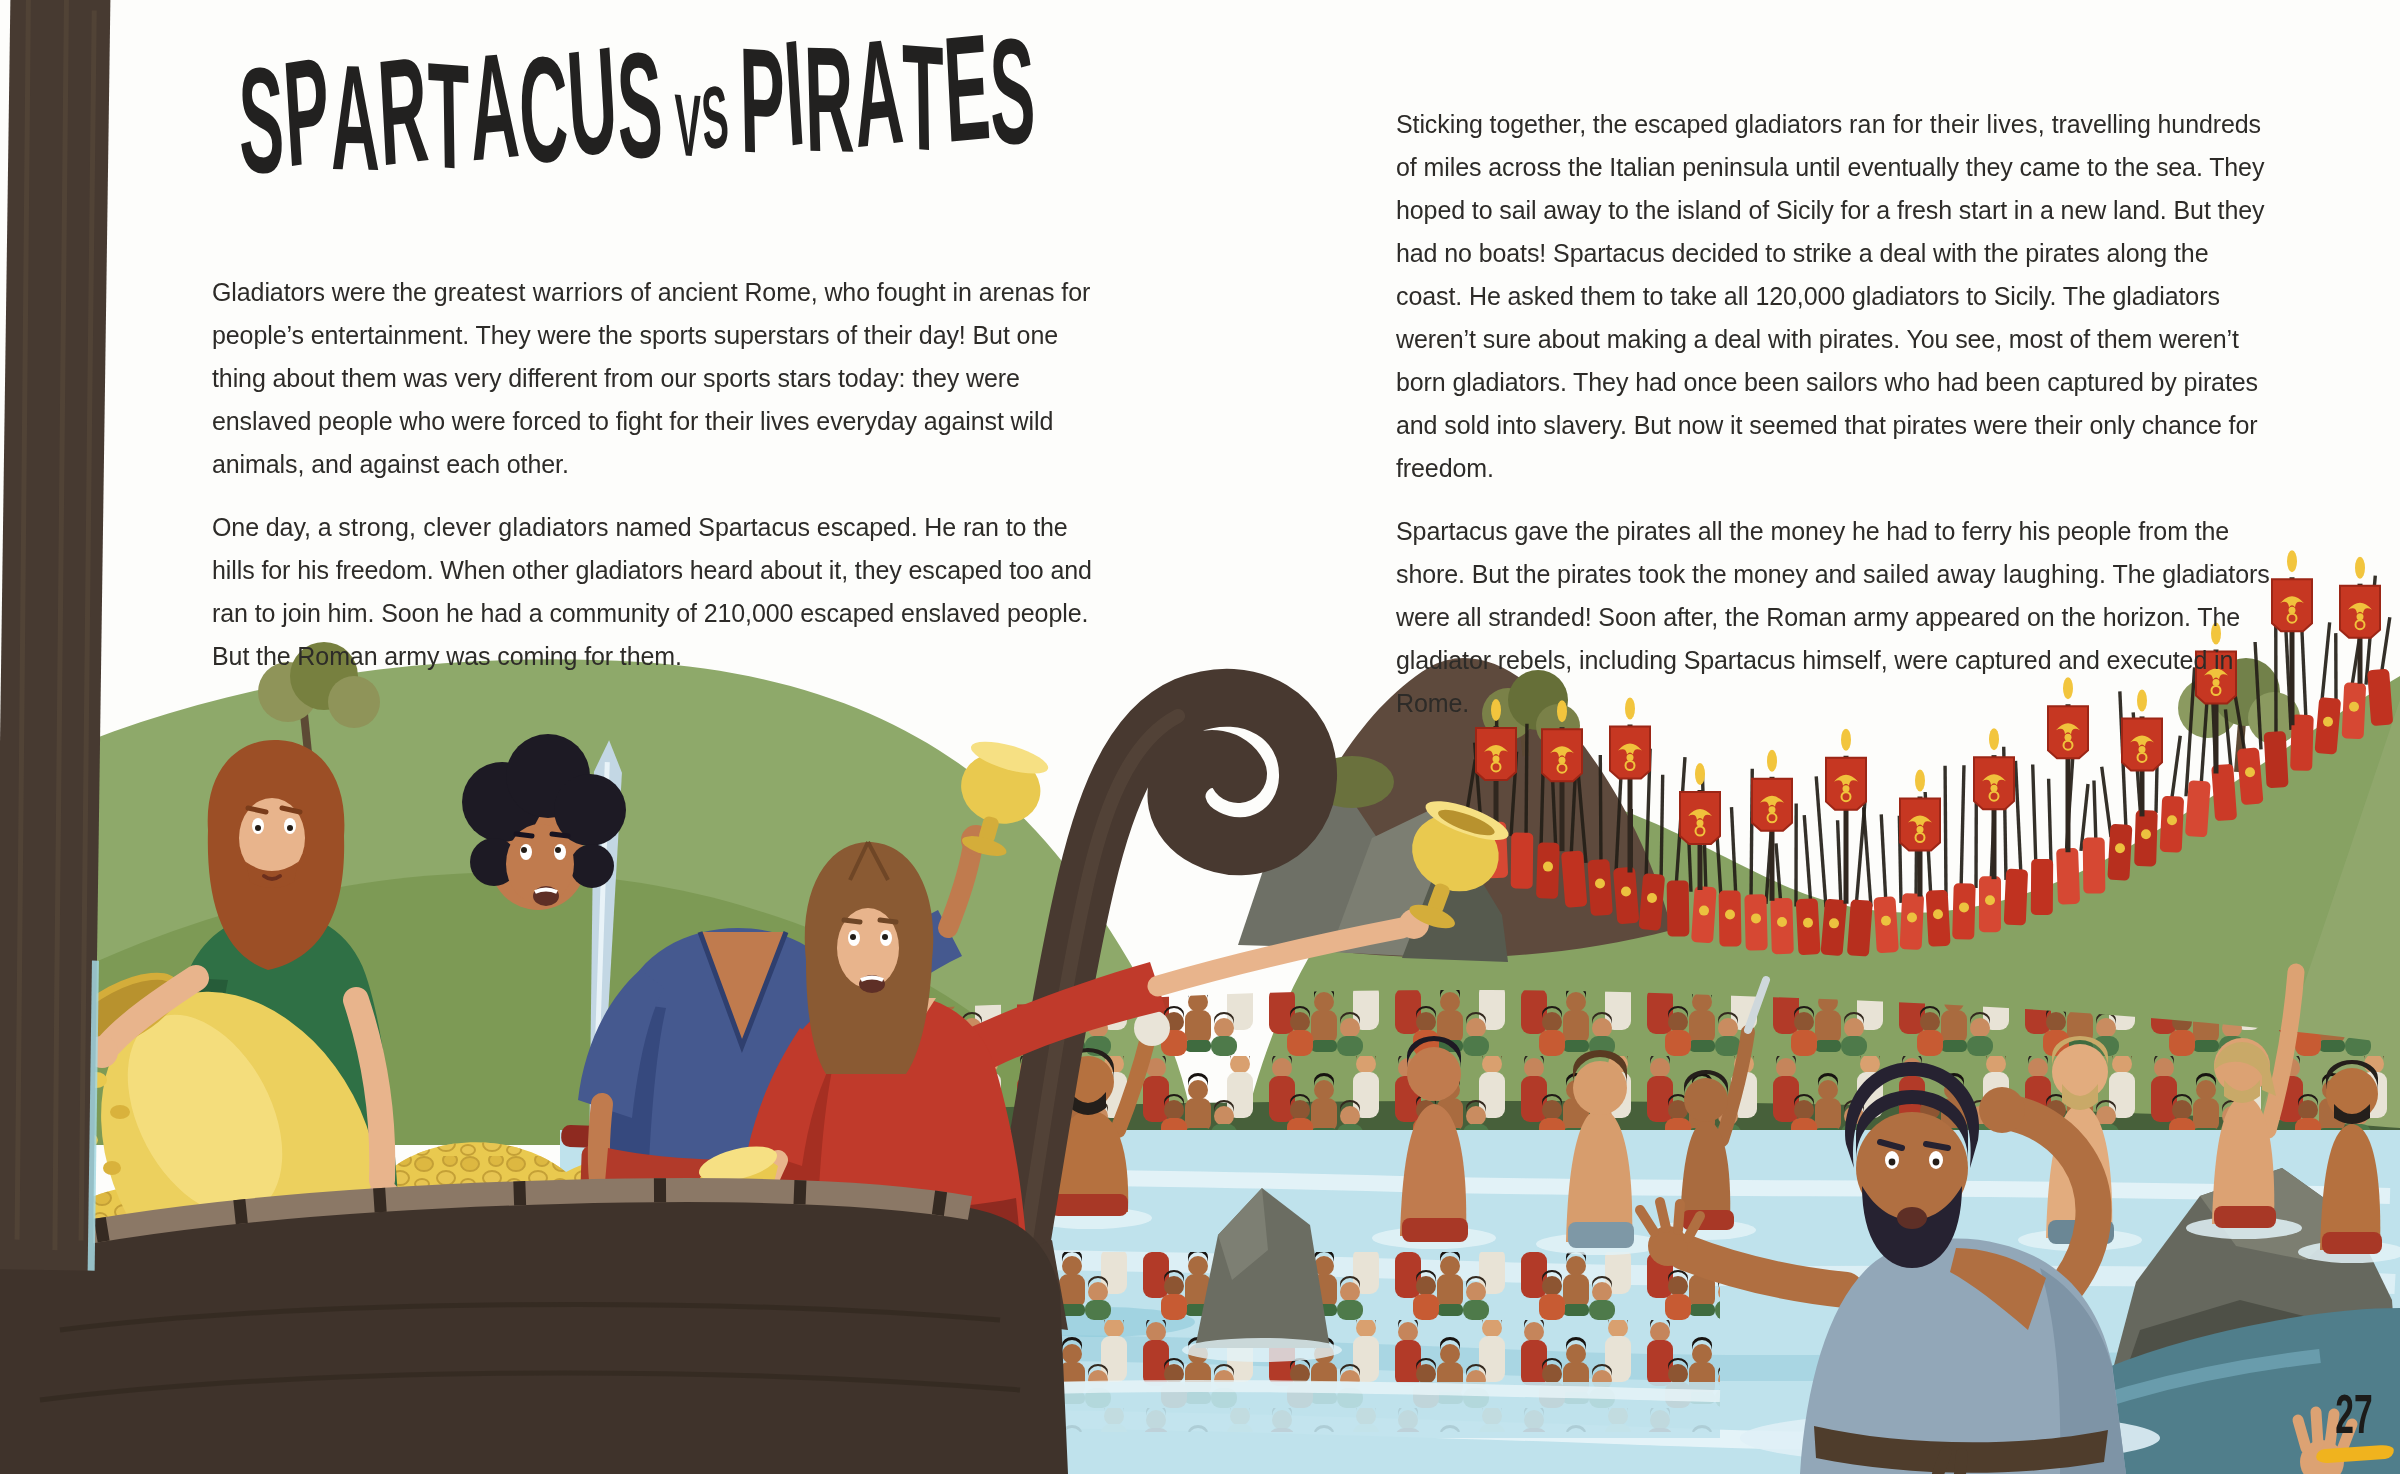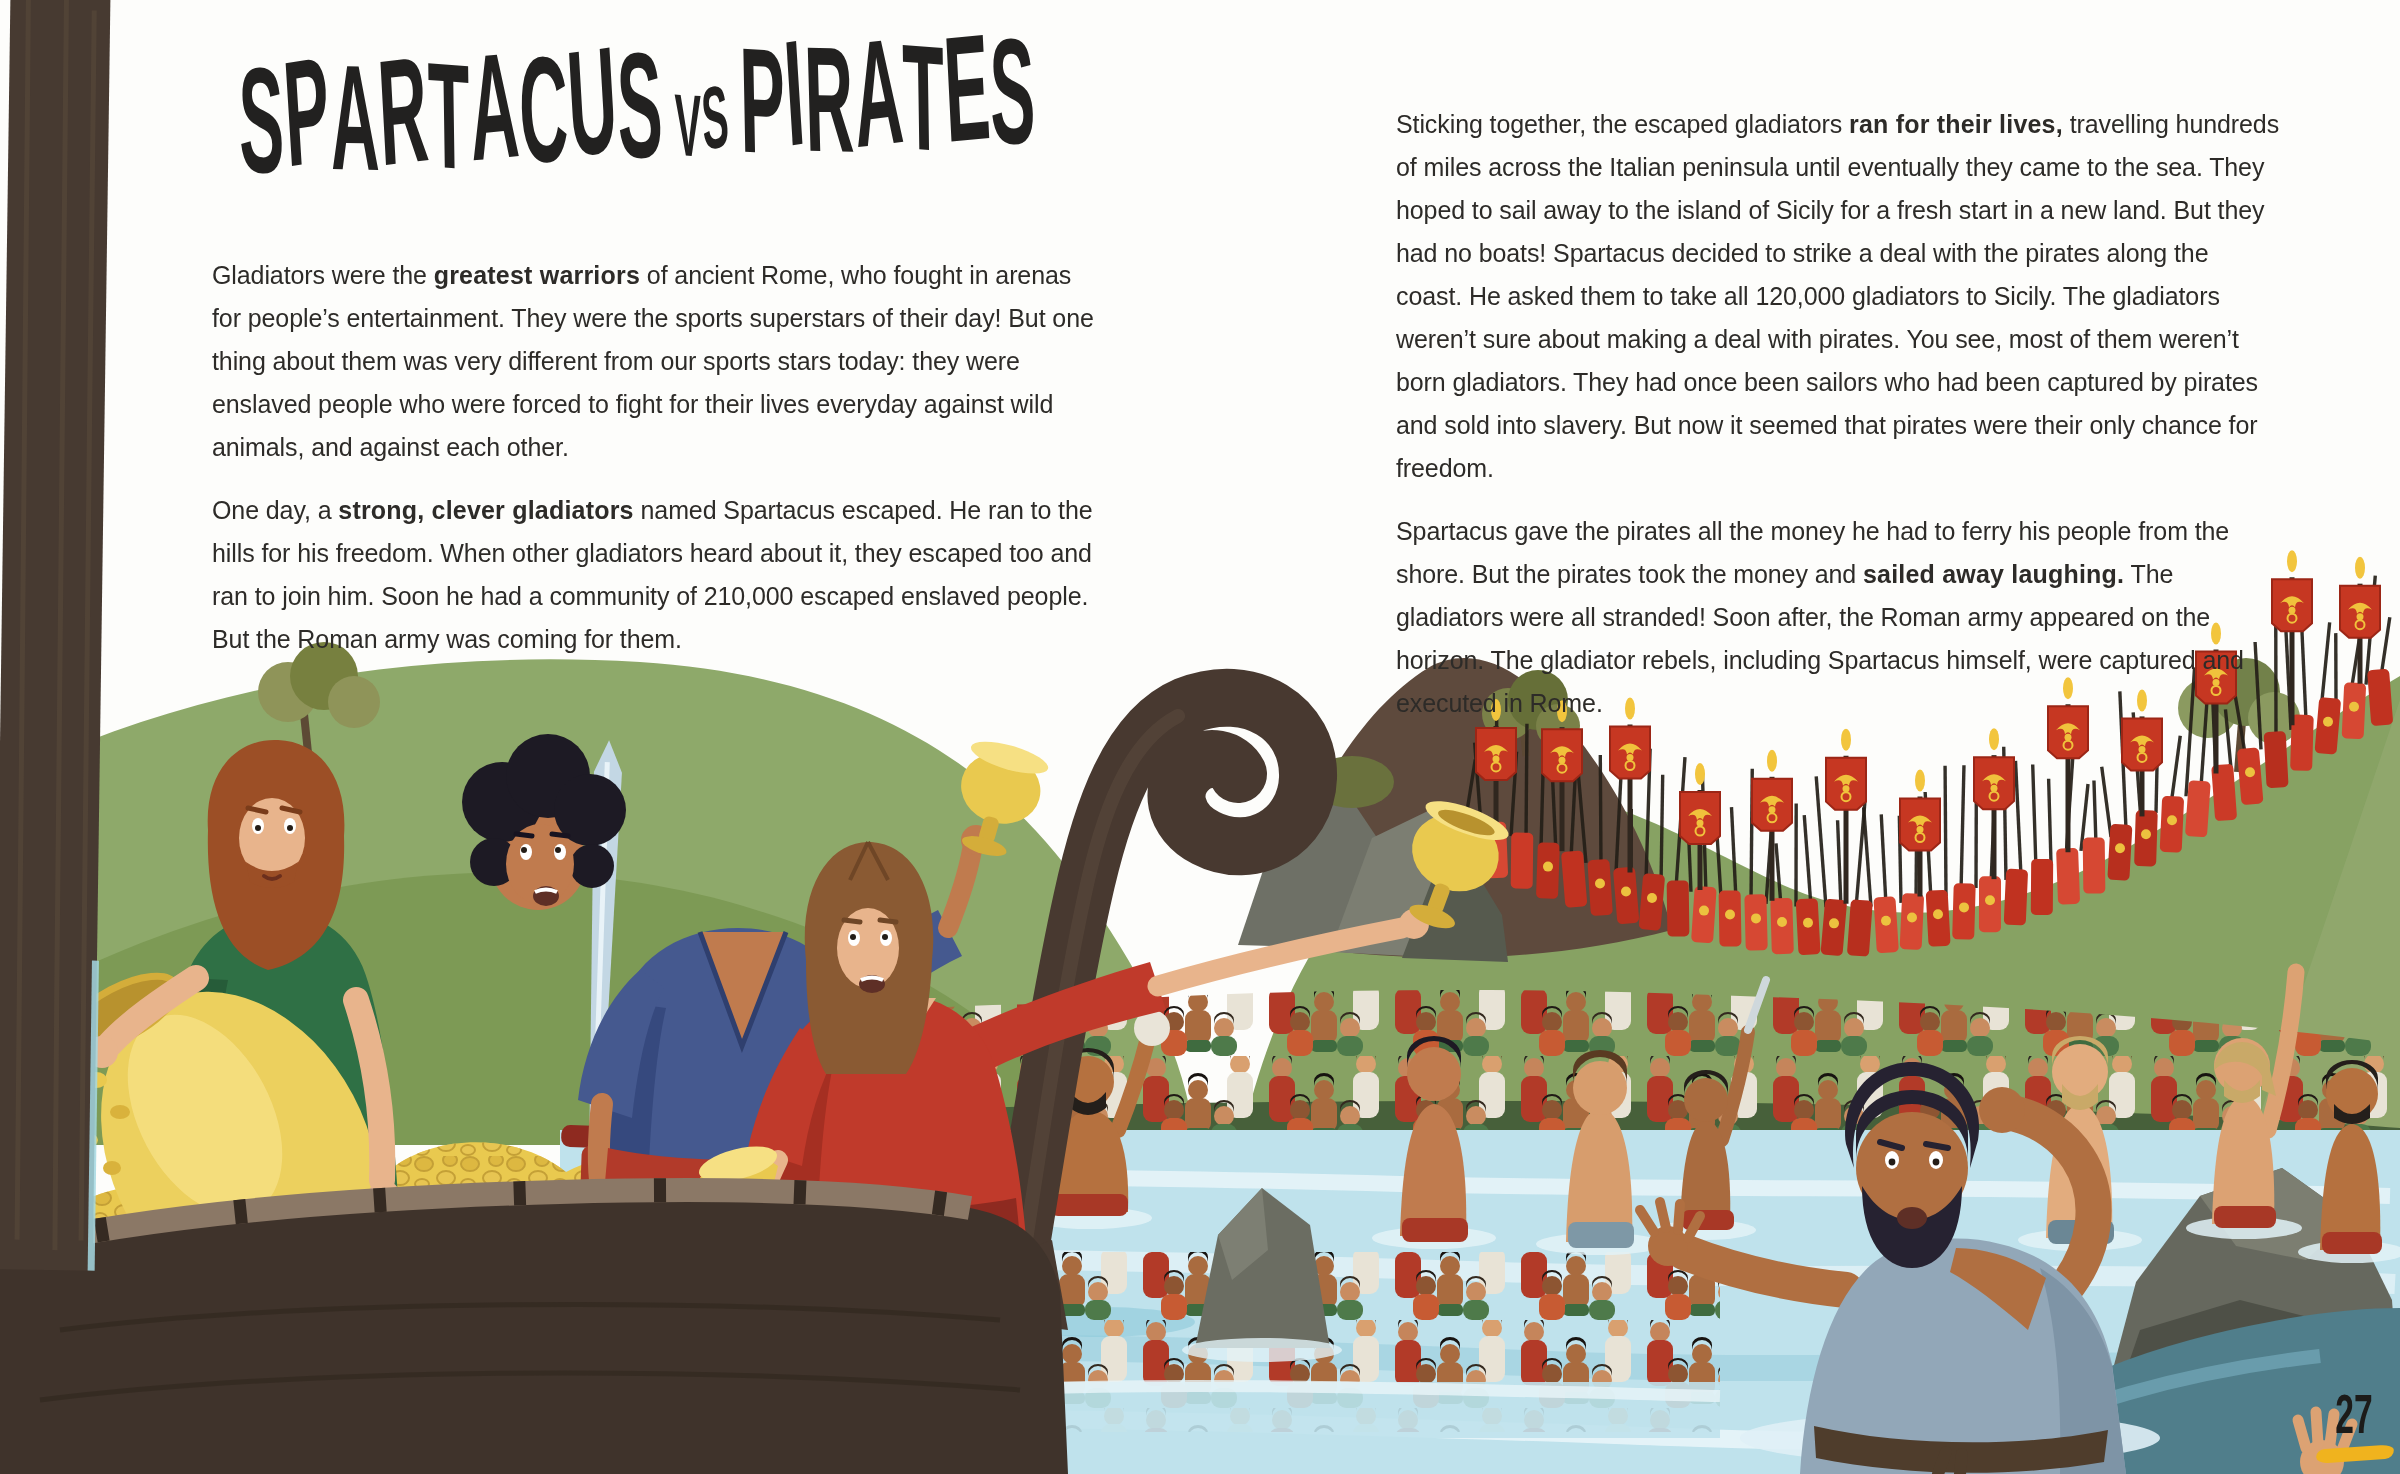--- a/index.html
+++ b/index.html
@@ -18,22 +18,22 @@
   }
   .title .tw{display:inline-block}
   .title .vs{font-size:88px;margin:0 26px}
   .title .ch{display:inline-block}
   
   .col{
     position:absolute;width:884px;color:#2d2b28;
     font-size:25px;line-height:43px;letter-spacing:-0.1px;
   }
   .col p{margin:0 0 20px 0}
-  .col b{font-weight:700;letter-spacing:0.2px}
-  .col-left{left:212px;top:254px}
+  .col b{font-weight:400;letter-spacing:0.2px}
+  .col-left{left:212px;top:271px}
   .col-right{left:1396px;top:103px}
   
   .pageno{
     position:absolute;left:2318px;top:1386px;width:72px;text-align:center;
     color:#1c1b19;font-weight:700;font-size:56px;line-height:56px;
     transform:scaleX(0.6);
   }
   .pageno-swoosh{
     position:absolute;left:2316px;top:1447px;width:78px;height:14px;
     background:var(--page_yellow,#f0b31e);

